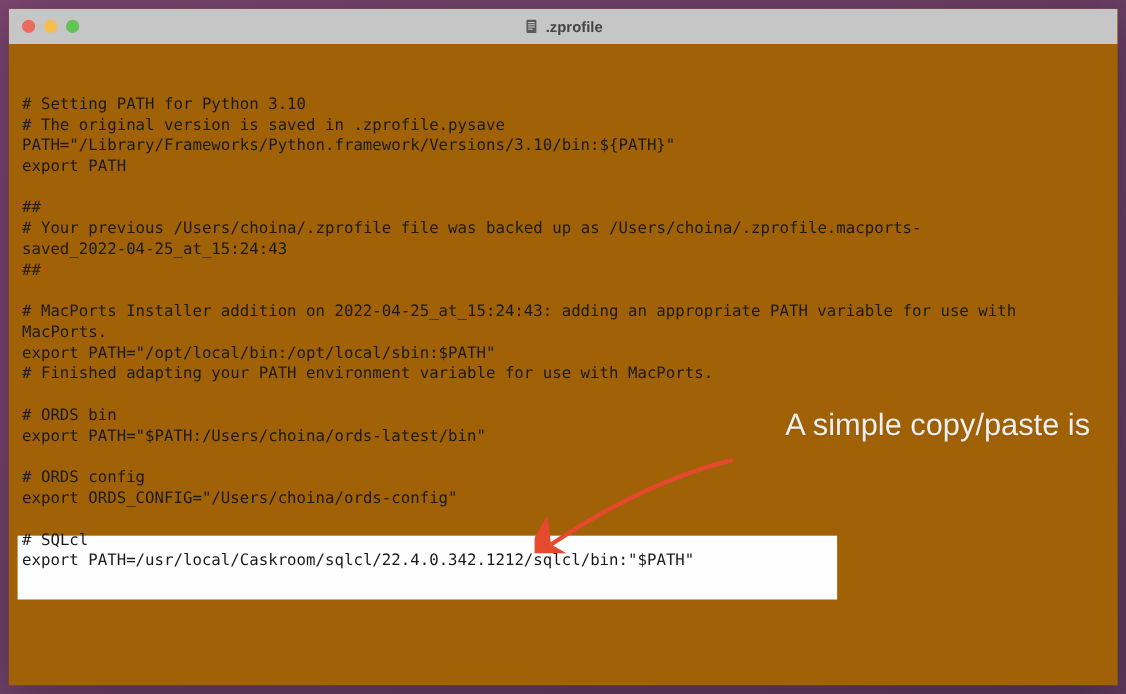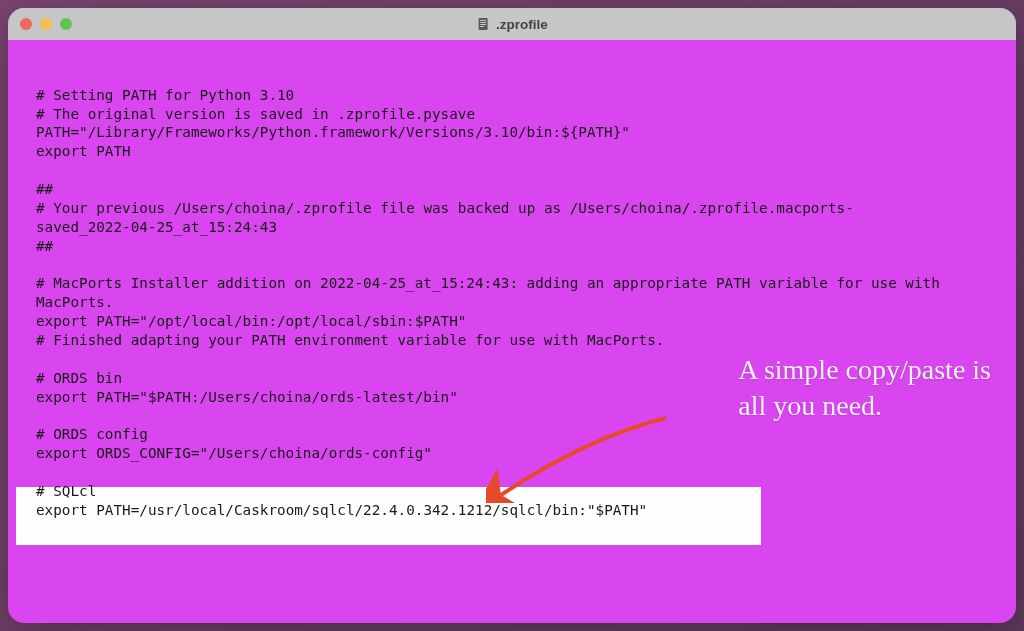--- a/index.html
+++ b/index.html
@@ -11,22 +11,22 @@
     body {
       font-family: -apple-system, BlinkMacSystemFont, sans-serif;
       background: linear-gradient(135deg, #7a4570 0%, #5e3a5c 100%);
       padding: 8px;
       width: 1024px;
       height: 631px;
       overflow: hidden;
     }
     
     .window {
-      background: #d946ef;
-      border-radius: 16px;
+      background: #a16207;
+      border-radius: 0;
       width: 100%;
       height: 100%;
       overflow: hidden;
       box-shadow: 0 10px 40px rgba(0,0,0,0.3);
       position: relative;
     }
     
     .titlebar {
       height: 32px;
       display: flex;
@@ -70,21 +70,21 @@
       height: 14px;
       display: inline-block;
     }
     
     .title-icon svg {
       width: 100%;
       height: 100%;
     }
     
     .editor {
-      padding: 8px 28px;
+      padding: 8px 12px;
       font-family: "SF Mono", Menlo, Monaco, Consolas, monospace;
       font-size: 14.3px;
       line-height: 1.32;
       color: #1a1a1a;
       white-space: pre-wrap;
       word-break: break-word;
     }
     
     .line {
       min-height: 1.32em;
@@ -108,27 +108,27 @@
     }
     
     .editor-content {
       position: relative;
       z-index: 1;
     }
     
     .annotation {
       position: absolute;
       right: 25px;
-      top: 344px;
+      top: 360px;
       color: #efefef;
       font-size: 28px;
       font-weight: 400;
       line-height: 1.28;
       text-align: left;
-      font-family: Liberation Serif, serif;
+      font-family: Liberation Sans, sans-serif;
       text-shadow: 0 1px 2px rgba(0,0,0,0.15);
       z-index: 2;
     }
     
     .arrow {
       position: absolute;
       top: 405px;
       left: 478px;
       z-index: 2;
       pointer-events: none;
@@ -159,21 +159,20 @@
   </div>
 
   <div class="highlight-block"></div>
 
   <div class="editor">
     <div class="editor-content" id="editor-lines"><div class="line"># Setting PATH for Python 3.10</div><div class="line"><span># The original version is saved in </span><span class="spell">.zprofile.pysave</span></div><div class="line">PATH="/Library/Frameworks/Python.framework/Versions/3.10/bin:${PATH}"</div><div class="line">export PATH</div><div class="line">&nbsp;</div><div class="line">##</div><div class="line"><span># Your previous /Users/</span><span class="spell">choina</span><span>/.</span><span class="spell">zprofile</span><span> file was backed up as /Users/</span><span class="spell">choina</span><span>/.zprofile.macports-</span></div><div class="line"><span class="spell">saved_2022-04-25_at_15:24:43</span></div><div class="line">##</div><div class="line">&nbsp;</div><div class="line"># MacPorts Installer addition on 2022-04-25_at_15:24:43: adding an appropriate PATH variable for use with MacPorts.</div><div class="line">export PATH="/opt/local/bin:/opt/local/sbin:$PATH"</div><div class="line"># Finished adapting your PATH environment variable for use with MacPorts.</div><div class="line">&nbsp;</div><div class="line"># ORDS bin</div><div class="line"><span>export PATH="$PATH:/Users/</span><span class="spell">choina</span><span>/</span><span class="spell">ords-latest</span><span>/bin"</span></div><div class="line">&nbsp;</div><div class="line"># ORDS config</div><div class="line"><span>export ORDS_CONFIG="/Users/</span><span class="spell">choina</span><span>/</span><span class="spell">ords-config</span><span>"</span></div><div class="line">&nbsp;</div><div class="line"><span># </span><span class="spell">SQLcl</span></div><div class="line"><span>export PATH=/usr/local/</span><span class="spell">Caskroom</span><span>/</span><span class="spell">sqlcl</span><span>/22.4.0.342.1212/</span><span class="spell">sqlcl</span><span>/bin:"$PATH"</span></div></div>
   </div>
 
   <div class="annotation">
     <span>A simple copy/paste is</span><br>
-    <span>all you need.</span>
   </div>
 
   <div class="arrow">
     <svg width="190" height="90" viewBox="0 0 190 90">
       <defs>
         <marker id="arrowhead" markerWidth="12" markerHeight="12" refX="3" refY="6" orient="auto">
           <path d="M0,0 L12,6 L0,12 L3,6 Z" fill="#e64a2e"></path>
         </marker>
       </defs>
       <path d="M 180 5 Q 100 25 15 82" stroke="#e64a2e" stroke-width="4" fill="none" marker-end="url(#arrowhead)"></path>

